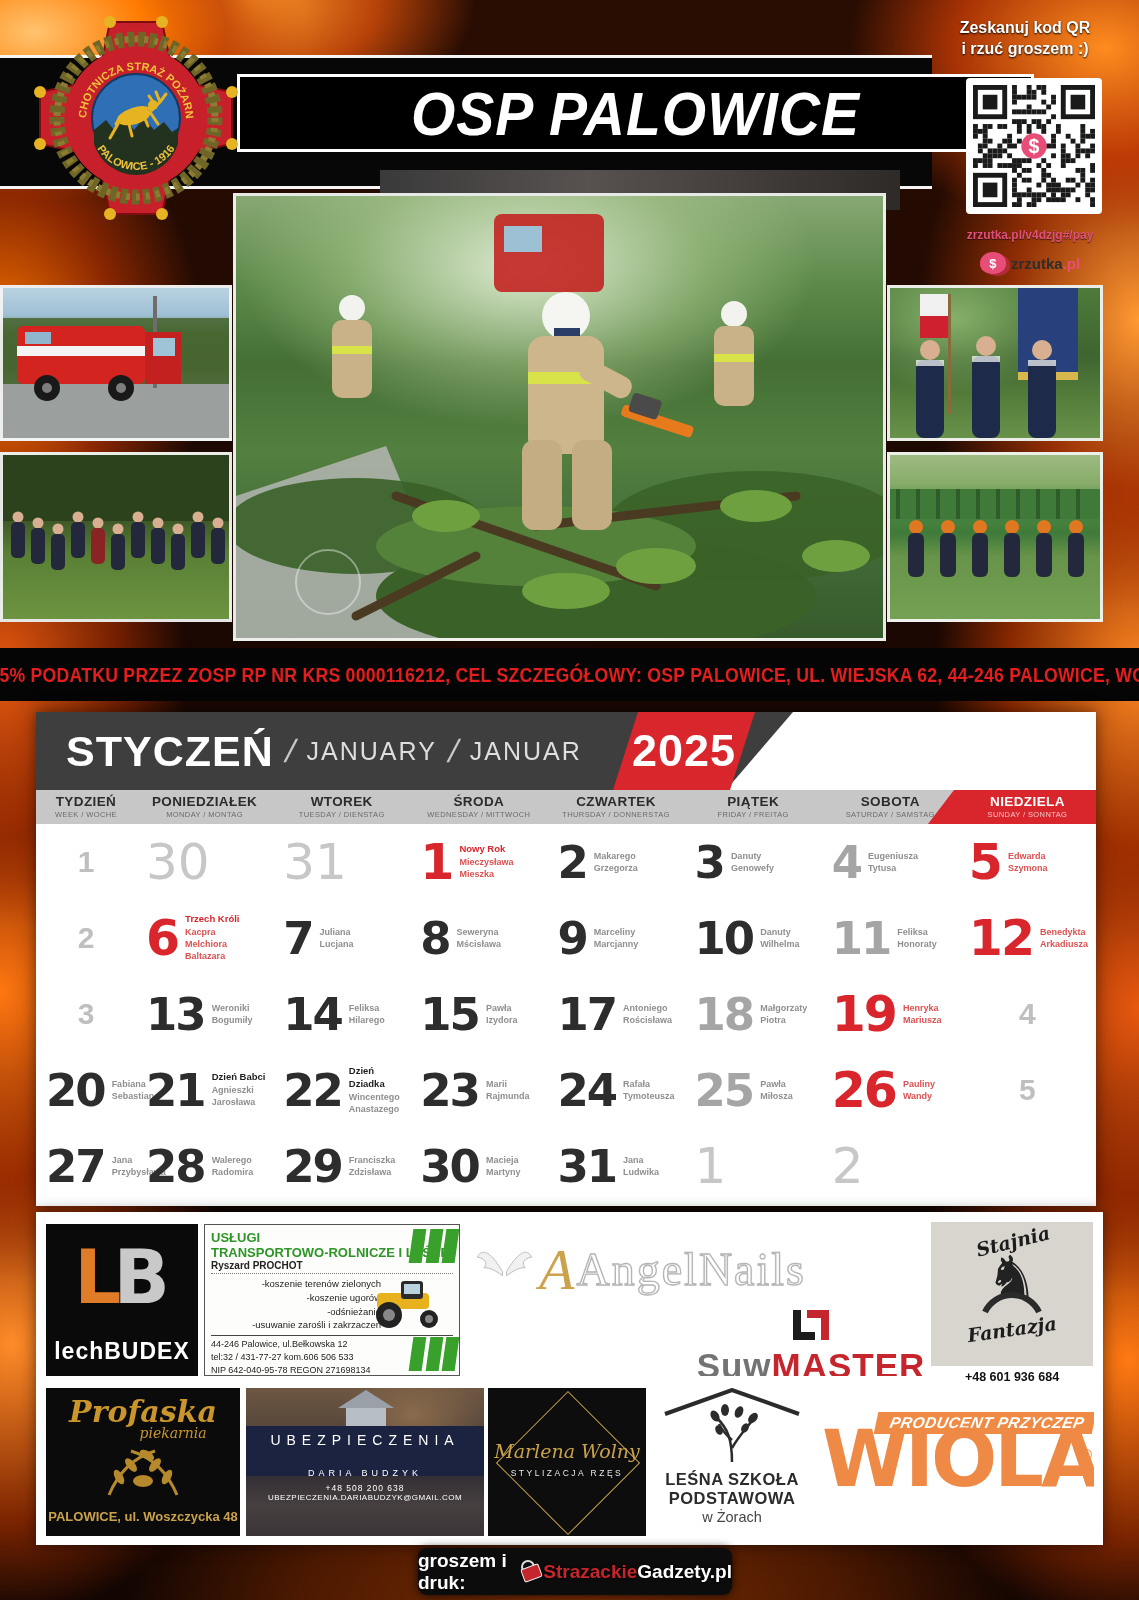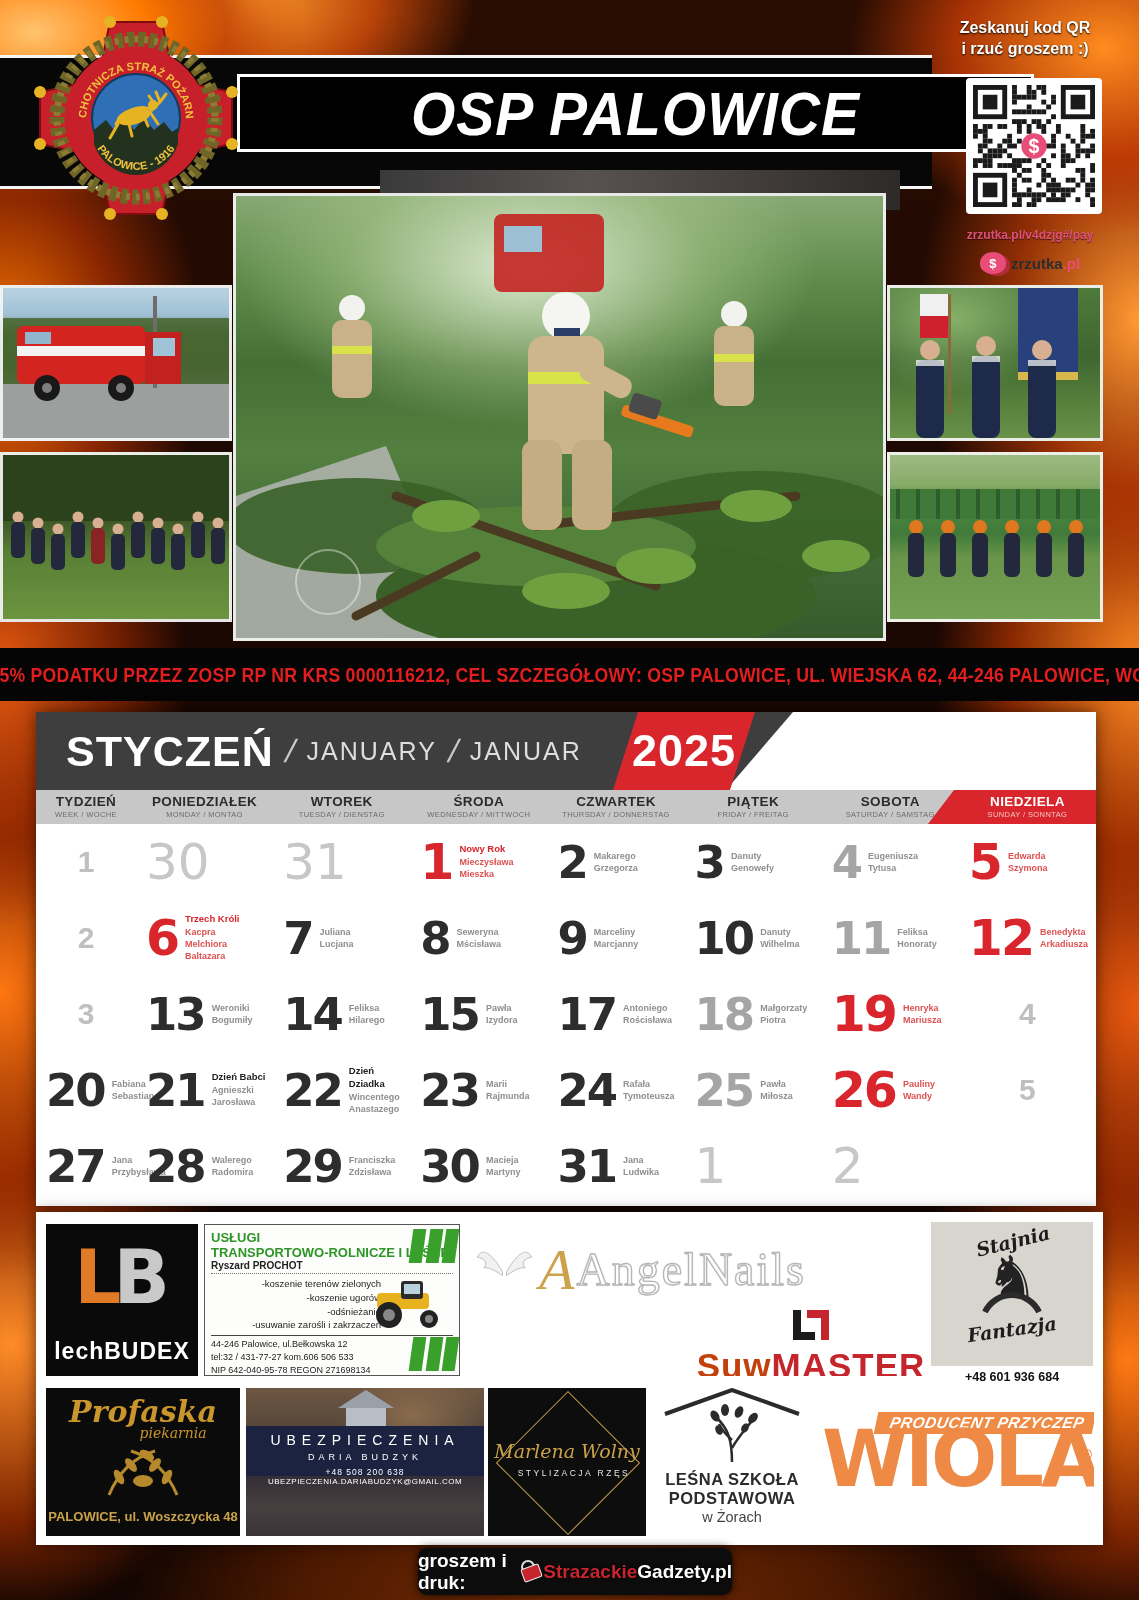--- a/index.html
+++ b/index.html
@@ -106,45 +106,45 @@
   .tr-svc{margin-top:3px;text-align:right;font-size:9.5px;color:#222;line-height:1.45;width:170px;}
   .tr-foot{border-top:1px solid #444;margin-top:3px;padding-top:2px;font-size:9px;color:#222;line-height:1.45;}
   .gbars{position:absolute;right:2px;width:46px;height:34px;display:flex;gap:4px;}
   .gbars i{flex:1;background:#3aa02c;transform:skewX(-8deg);}
   #ad-angelnails{left:440px;top:12px;width:330px;height:90px;display:flex;align-items:center;}
   .an-text{font-family:"Liberation Serif",serif;font-size:46px;color:#fff;letter-spacing:2px;
     -webkit-text-stroke:1.3px #b5b5b5;text-shadow:0 0 2px #cfcfcf;}
   .an-a{font-family:"Liberation Serif",serif;font-style:italic;font-size:58px;color:#cda24c;margin:0 2px 0 6px;}
   #ad-suwmaster{left:640px;top:96px;width:270px;height:68px;text-align:center;}
   .sm-text{font-size:35px;letter-spacing:1px;}
-  .sm-text b{color:#c2410c;font-weight:600;}
+  .sm-text b{color:#737373;font-weight:600;}
   .sm-text i{font-style:normal;color:#c5252c;font-weight:600;}
   #ad-stajnia{left:895px;top:10px;width:162px;height:144px;background:#d8d5cf;text-align:center;}
   .st-w1,.st-w2{font-family:"DejaVu Serif",serif;font-style:italic;font-weight:bold;color:#1c1c1c;font-size:19px;}
   .st-w1{transform:rotate(-14deg);margin:8px 0 -4px 2px;}
   .st-w2{transform:rotate(-8deg);margin-top:-10px;}
   .st-horse{font-size:58px;line-height:58px;color:#222;}
   .st-phone{position:absolute;left:895px;top:158px;width:162px;text-align:center;font-weight:bold;font-size:12.5px;color:#111;}
   #ad-profaska{left:10px;top:176px;width:194px;height:148px;background:#0b0b0b;text-align:center;color:#c9952c;}
   .pf-name{font-family:"DejaVu Serif",serif;font-style:italic;font-weight:bold;font-size:30px;margin-top:6px;}
   .pf-sub{font-family:"DejaVu Serif",serif;font-style:italic;font-size:14px;margin-top:-4px;margin-left:60px;}
   .pf-addr{font-weight:bold;font-size:13px;margin-top:6px;color:#caa24a;}
   #ad-ubezp{left:210px;top:176px;width:238px;height:148px;background:
     radial-gradient(90px 60px at 70% 18%, #8a6b4c, transparent 80%),
     linear-gradient(180deg,#6e5742 0%,#54453a 30%,#2f2b33 55%,#474040 80%,#3a3438 100%);}
   .ub-band{position:absolute;left:0;top:38px;width:100%;height:50px;background:#1c2340;color:#fff;text-align:center;padding-top:6px;box-sizing:border-box;}
   .ub-title{font-size:14px;letter-spacing:6px;}
-  .ub-owner{font-size:9px;letter-spacing:4px;margin-top:4px;}
+  .ub-owner{font-size:9px;letter-spacing:4px;margin-top:20px;}
   .ub-phone{font-size:8.5px;margin-top:5px;letter-spacing:1px;}
   .ub-mail{font-size:8px;letter-spacing:.5px;}
   #ad-marlena{left:452px;top:176px;width:158px;height:148px;background:#0d0d0d;}
   .mw-diamond{position:absolute;left:29px;top:24px;width:100px;height:100px;border:1.5px solid #caa24a;transform:rotate(45deg);}
   .mw-name{position:absolute;left:0;top:52px;width:100%;text-align:center;font-family:"DejaVu Serif",serif;
     font-style:italic;color:#caa24a;font-size:19px;}
-  .mw-sub{position:absolute;left:0;top:80px;width:100%;text-align:center;color:#e8e8e8;font-size:8.5px;letter-spacing:2.5px;margin-left:7px;}
+  .mw-sub{position:absolute;left:0;top:80px;width:100%;text-align:center;color:#e8e8e8;font-size:8.5px;letter-spacing:2.5px;}
   #ad-lesna{left:616px;top:176px;width:160px;height:148px;background:#fff;text-align:center;}
   .ls-l1,.ls-l2{font-weight:bold;font-size:16.5px;color:#2b2b2b;letter-spacing:.5px;}
   .ls-l3{font-size:14.5px;color:#444;margin-top:1px;}
   #ad-wiola{left:786px;top:186px;width:272px;height:138px;}
   .wl-tag{position:absolute;right:0;top:14px;background:#ef8b45;color:#fff;font-style:italic;font-weight:bold;
     font-size:15.5px;padding:2px 10px 2px 14px;transform:skewX(-12deg);letter-spacing:.5px;}
   .wl-name{position:absolute;left:0;top:22px;font-family:"DejaVu Sans",sans-serif;font-weight:bold;
     font-size:78px;color:#ee8a45;letter-spacing:-3px;line-height:1;}
   .wl-reg{position:absolute;right:2px;top:48px;color:#ee8a45;font-size:15px;font-weight:bold;}
   

